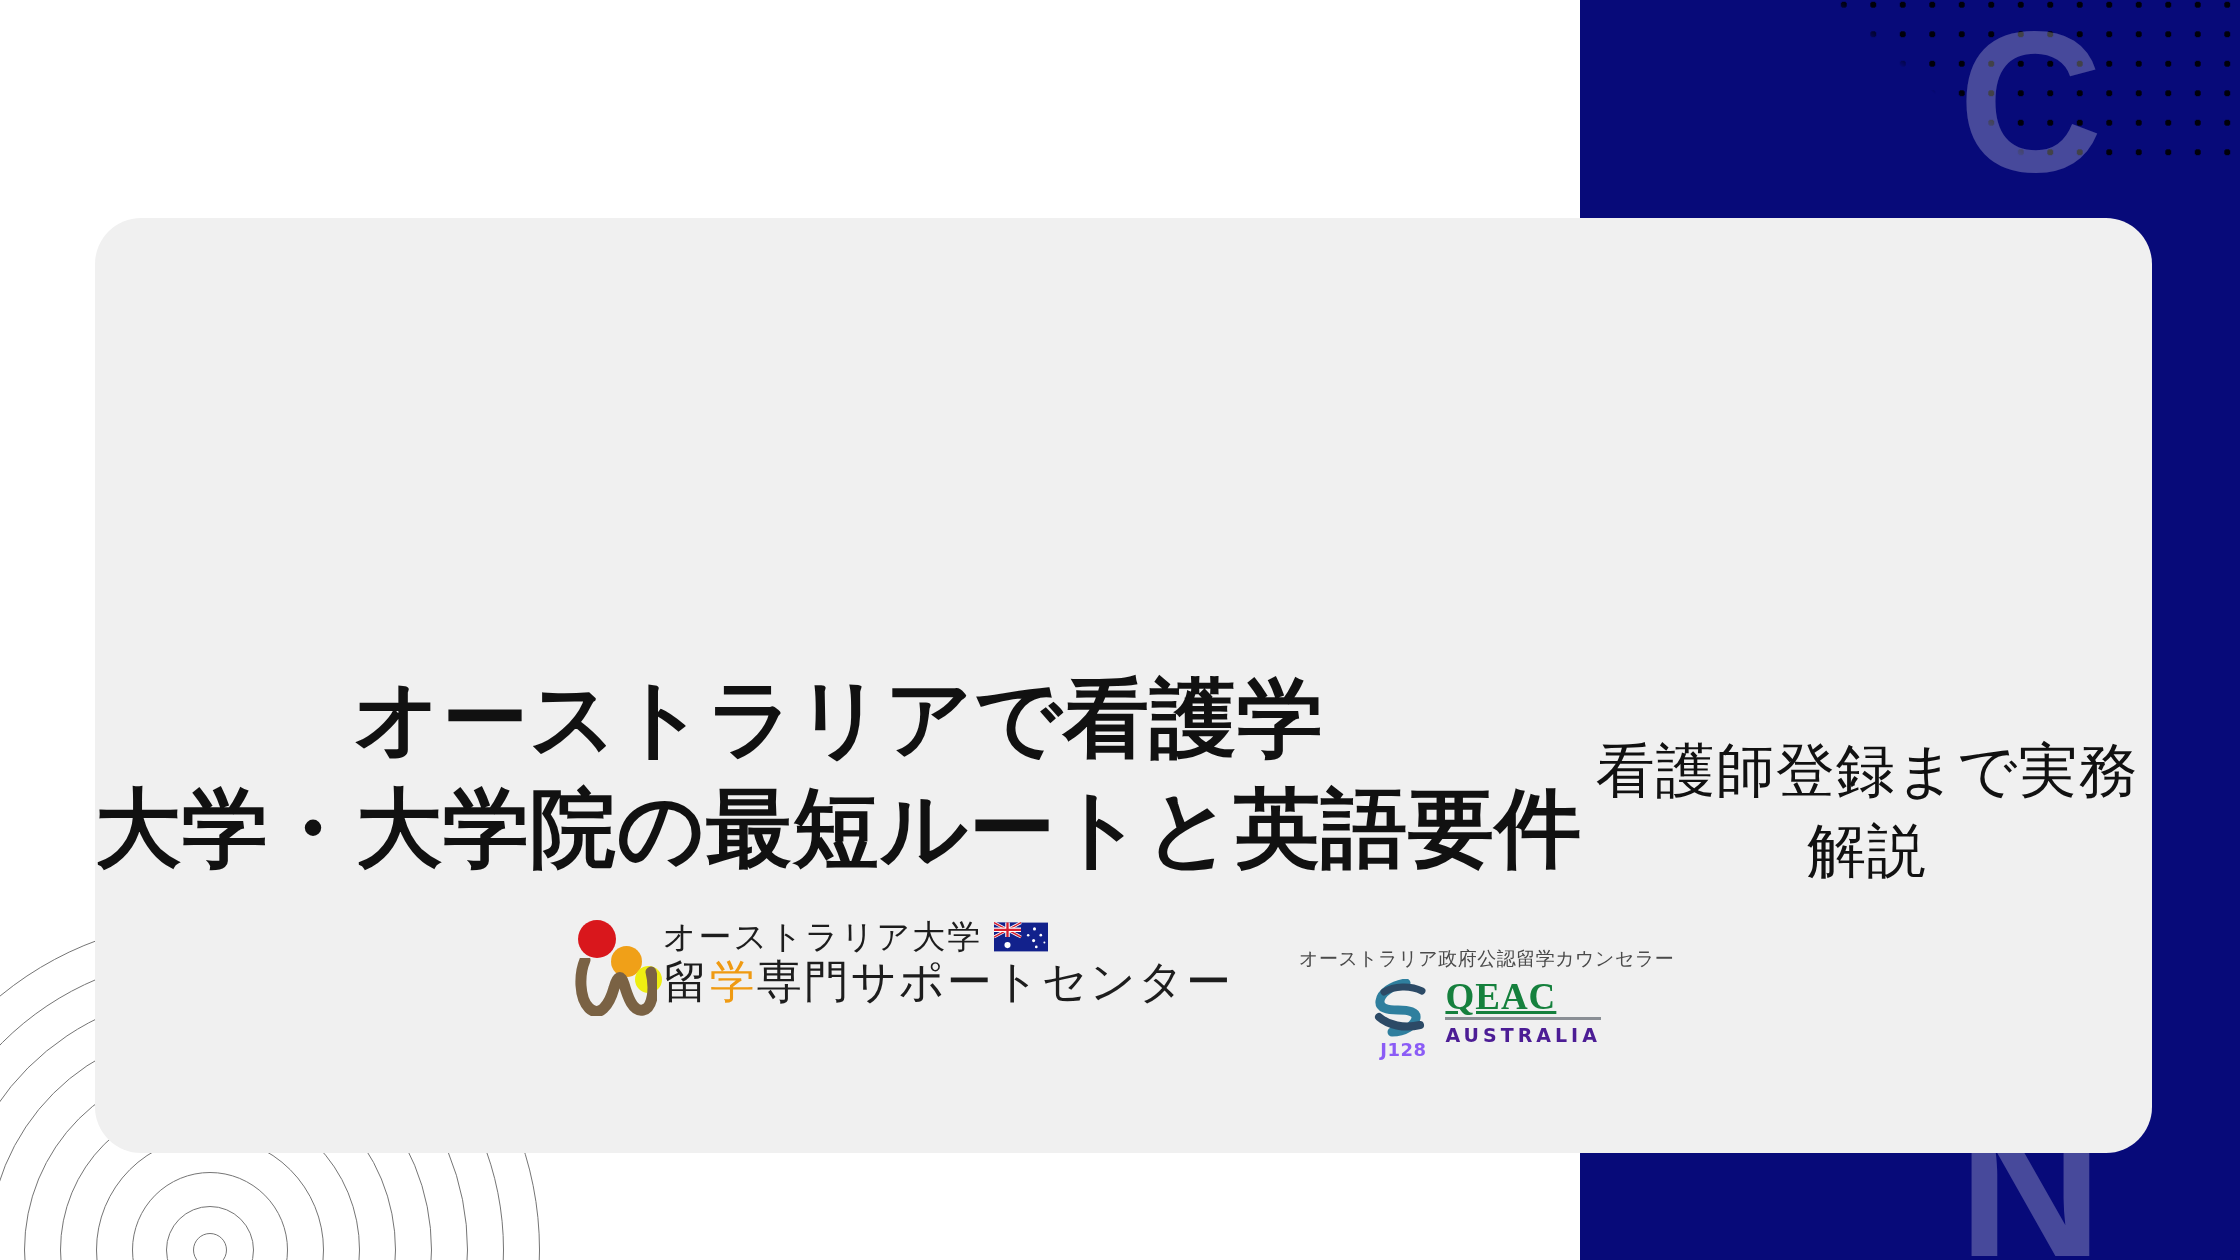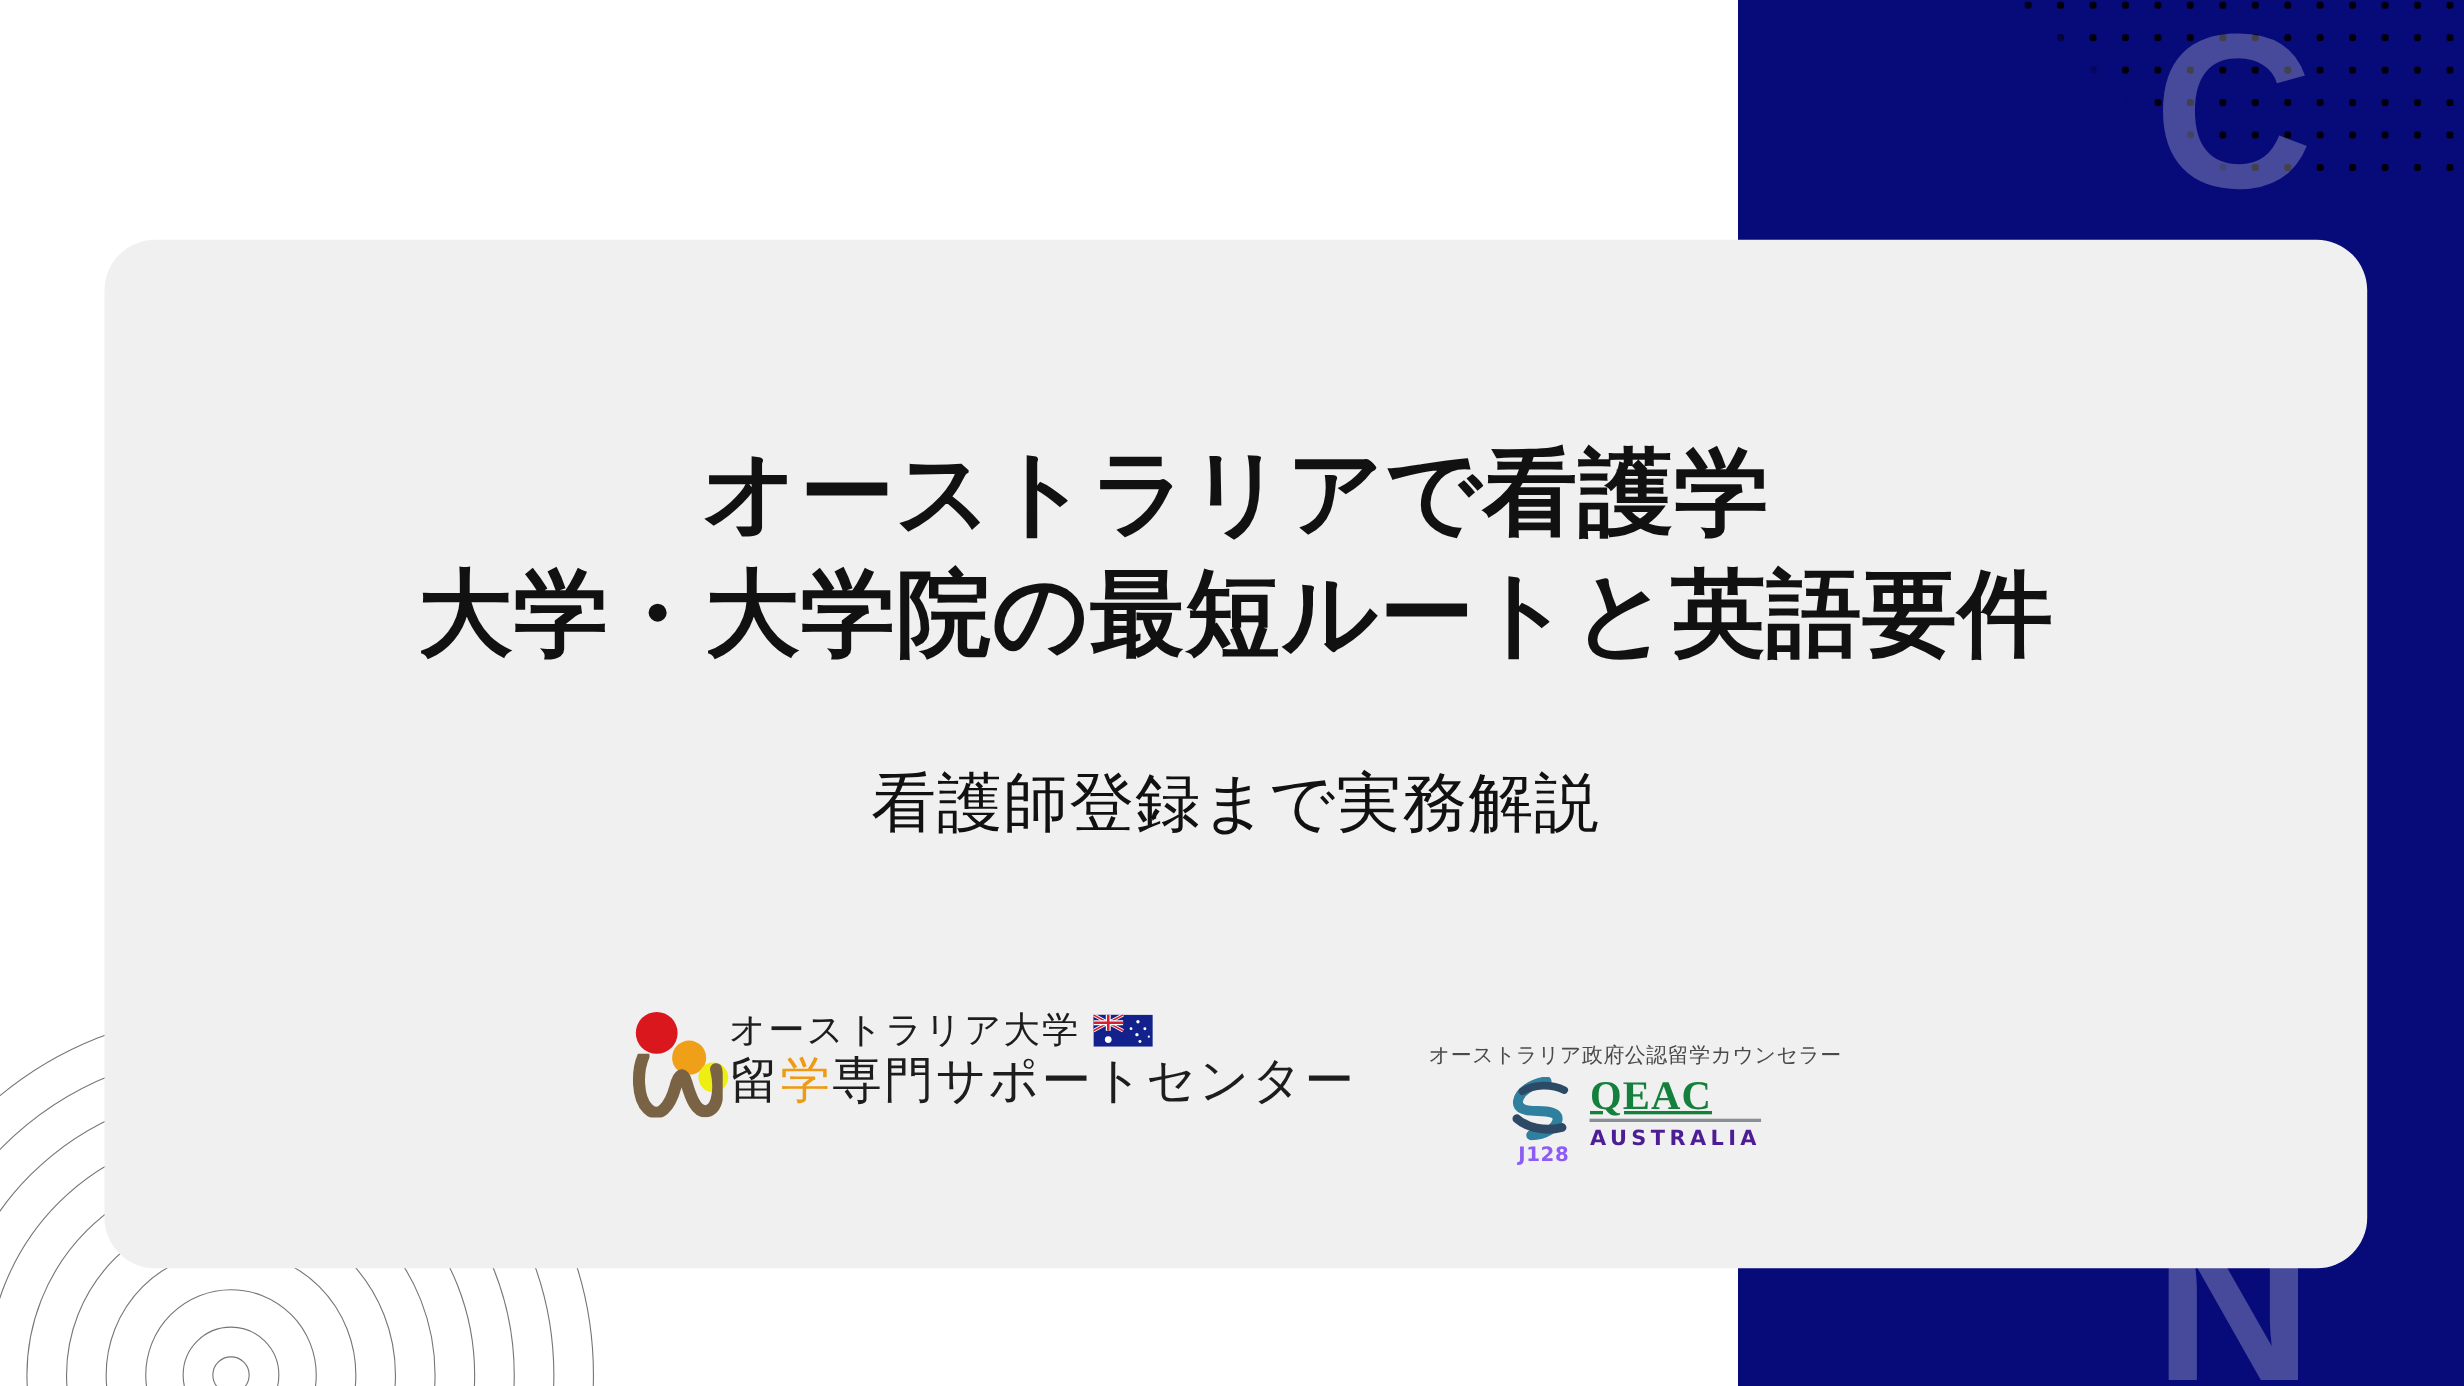--- a/index.html
+++ b/index.html
@@ -91,21 +91,21 @@
     width:2057px; height:935px;
     background:#f0f0f0;
     border-radius:46px;
     z-index:5;
   }
 
   .card-inner {
     position:absolute;
     inset:0;
     display:flex;
-    flex-direction:column;
+    flex-direction:row;
     align-items:center;
     justify-content:flex-start;
     padding-top:175px;
   }
 
   .title {
     color:#111111;
     font-weight:700;
     font-size:86px;
     line-height:1.28;

